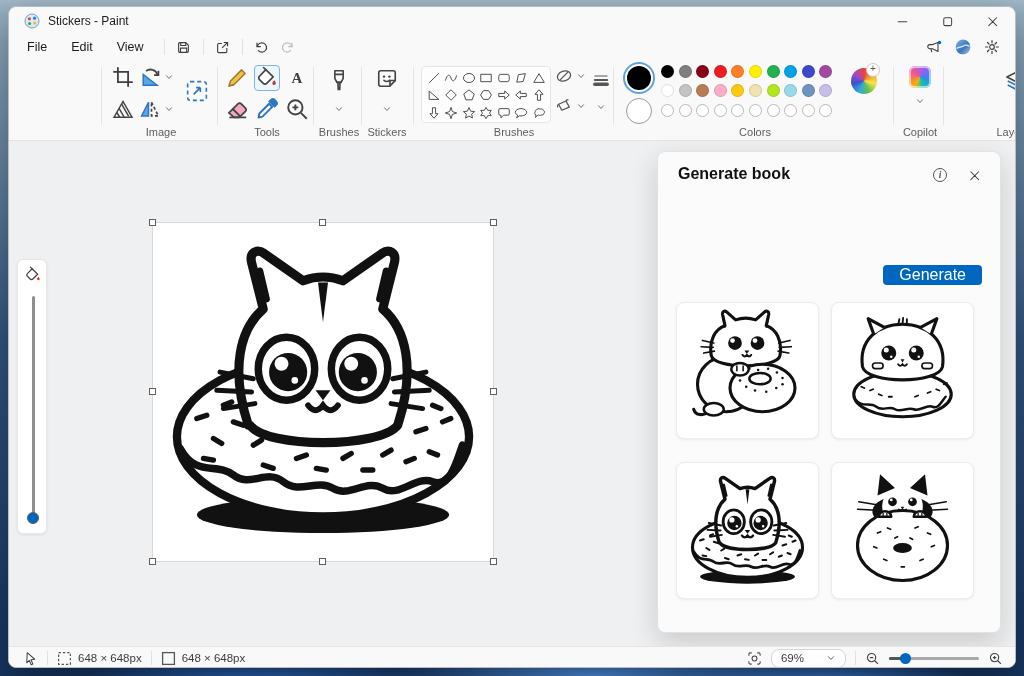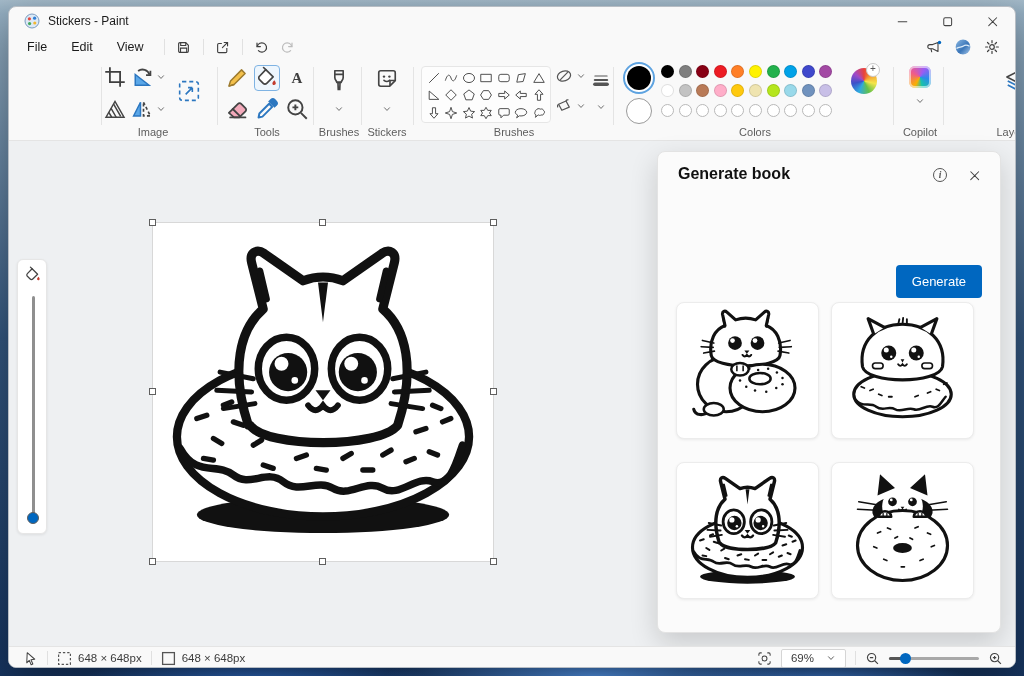--- a/index.html
+++ b/index.html
@@ -103,38 +103,38 @@
   .panel-title { position:absolute; left:20px; top:13px; font-size:16px; font-weight:700; color:#111; }
   .panel-ico { position:absolute; top:15px; width:16px; height:16px; color:#454545;
     display:flex; align-items:center; justify-content:center; }
   .panel-ico svg { width:15px; height:15px; }
   .info-circle { width:14px; height:14px; border:1.2px solid #555; border-radius:50%;
     font-size:9.5px; line-height:13px; text-align:center; color:#555;
     font-family:"Liberation Serif","DejaVu Serif",serif; font-style:italic; font-weight:bold; }
   .prompt-box { position:absolute; left:17px; top:46px; width:310px; height:57px; background:#fff;
     border:1px solid #e0e0e0; border-bottom:2px solid #0067c0; border-radius:5px; padding:8px 11px; }
   .prompt-text { font-size:12px; color:#1a1a1a; }
-  .generate-btn { position:absolute; right:18px; top:113px; height:33px; padding:0 16px;
-    background:#0067c0; color:#fff; border:none; border-radius:4px; font-size:13px;
+  .generate-btn { position:absolute; right:18px; top:113px; height:20px; padding:0 16px;
+    background:#0067c0; color:#fff; border:none; border-radius:4px; font-size:16px;
     font-family:inherit; }
   .thumb { position:absolute; width:143px; height:137px; background:#fff; border:1px solid #ececec;
     border-radius:8px; box-shadow:0 1px 3px rgba(0,0,0,.07); padding:5px; }
   .thumb svg { width:100%; height:100%; }
 
   
   .statusbar { position:relative; height:23px; background:#f9f9f9; border-top:1px solid #e4e4e4;
     font-size:11.5px; color:#3c3c3c; }
   .status-left { position:absolute; left:14px; top:0; height:22px; display:flex; align-items:center; gap:9px; }
   .status-right { position:absolute; right:12px; top:0; height:22px; display:flex; align-items:center; gap:9px; }
   .sb-ico { width:15px; height:15px; display:inline-flex; color:#4a4a4a; }
   .sb-ico svg { width:100%; height:100%; }
   .sb-sep { width:1px; height:14px; background:#e0e0e0; }
   .sb-group { display:flex; align-items:center; gap:6px; }
-  .zoom-box { display:flex; align-items:center; gap:12px; background:#fff; border:1px solid #d5d5d5;
-    border-radius:2px; padding:2px 9px; height:19px; }
+  .zoom-box { display:flex; align-items:center; gap:22px; background:#fff; border:1px solid #d5d5d5;
+    border-radius:8px; padding:2px 9px; height:19px; }
   .zslider { position:relative; width:90px; height:3px; background:#a8a8a8; border-radius:2px; }
   .zslider .zfill { position:absolute; left:0; top:0; height:3px; width:16px; background:#555; border-radius:2px; }
   .zslider .zhandle { position:absolute; left:11px; top:-4px; width:11px; height:11px;
     border-radius:50%; background:#0067c0; }
 </style>
 </head>
 <body>
 
 <div class="window">
 
@@ -235,21 +235,21 @@
     <div class="tb-sep" style="left:92px"></div>
       <div class="tb-sep" style="left:208px"></div>
     <div class="tb-sep" style="left:304px"></div>
       <div class="tb-sep" style="left:352px"></div>
     <div class="tb-sep" style="left:404px"></div>
       <div class="tb-sep" style="left:604px"></div>
     <div class="tb-sep" style="left:884px"></div>
       <div class="tb-sep" style="left:934px"></div>
 
 
-    <div class="group" style="left:88px;width:112px;">
+    <div class="group" style="left:96px;width:112px;">
       <div class="tb-icon" style="left:6px;top:6px;width:24px;height:24px;">
           <svg viewBox="0 0 16 16" fill="none" stroke="currentColor" stroke-width="1.2">
             <path d="M4.6 1.5v9.9h9.9M1.5 4.6h9.9v9.9"></path>
           </svg>
         </div>
       <div class="tb-icon" style="left:33px;top:6px;width:24px;height:24px;">
           <svg viewBox="0 0 16 16" fill="none">
             <path d="M3.5 13.5h9.2l-9.2-7.2z" fill="#5aa7e8" stroke="#2c77c0" stroke-width="1"></path>
             <path d="M5.4 4A4.9 4.9 0 0 1 13 6.4" stroke="#444" stroke-width="1.2"></path>
             <path d="M13.6 3.8v2.9h-2.9" stroke="#444" stroke-width="1.2"></path>

